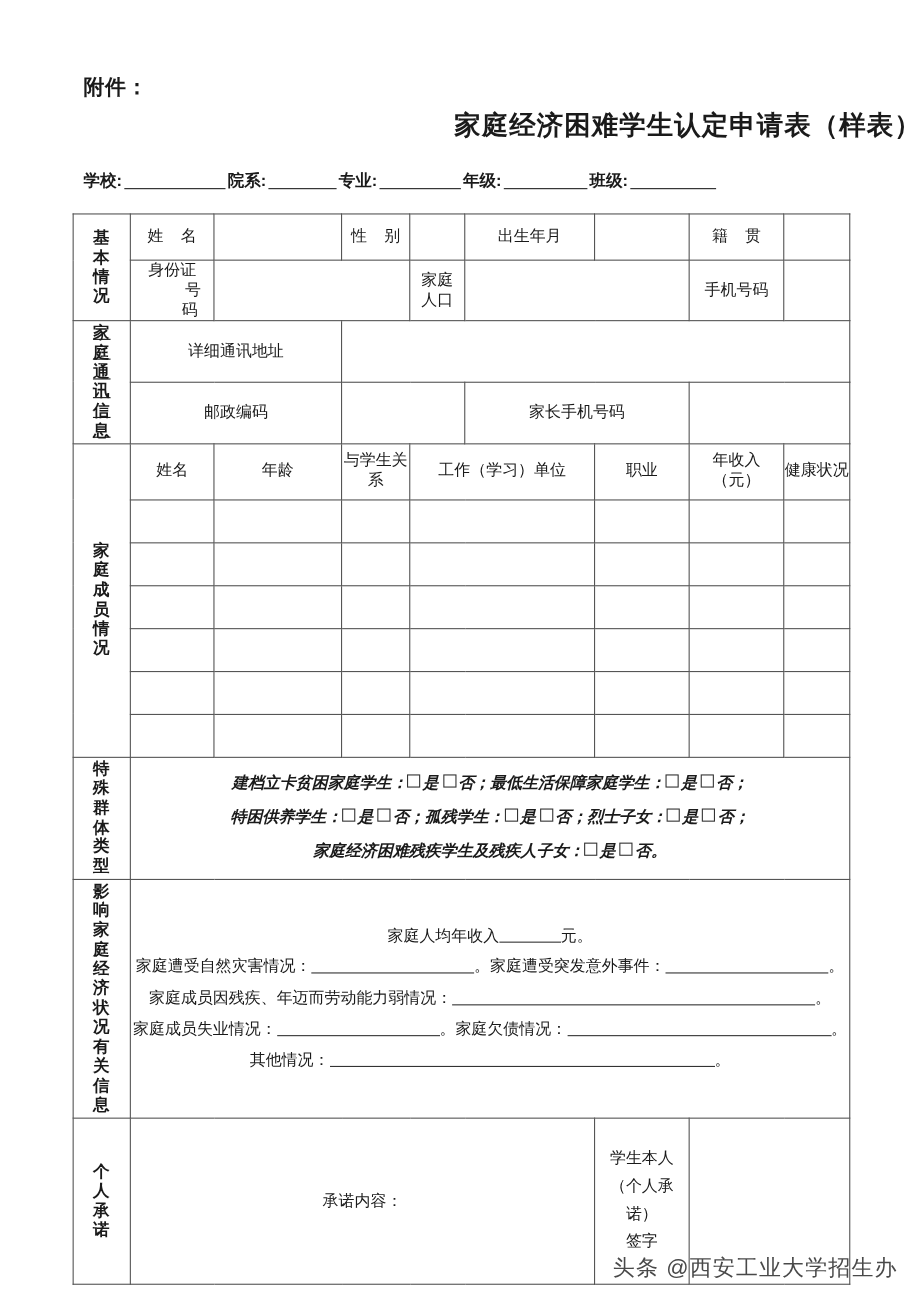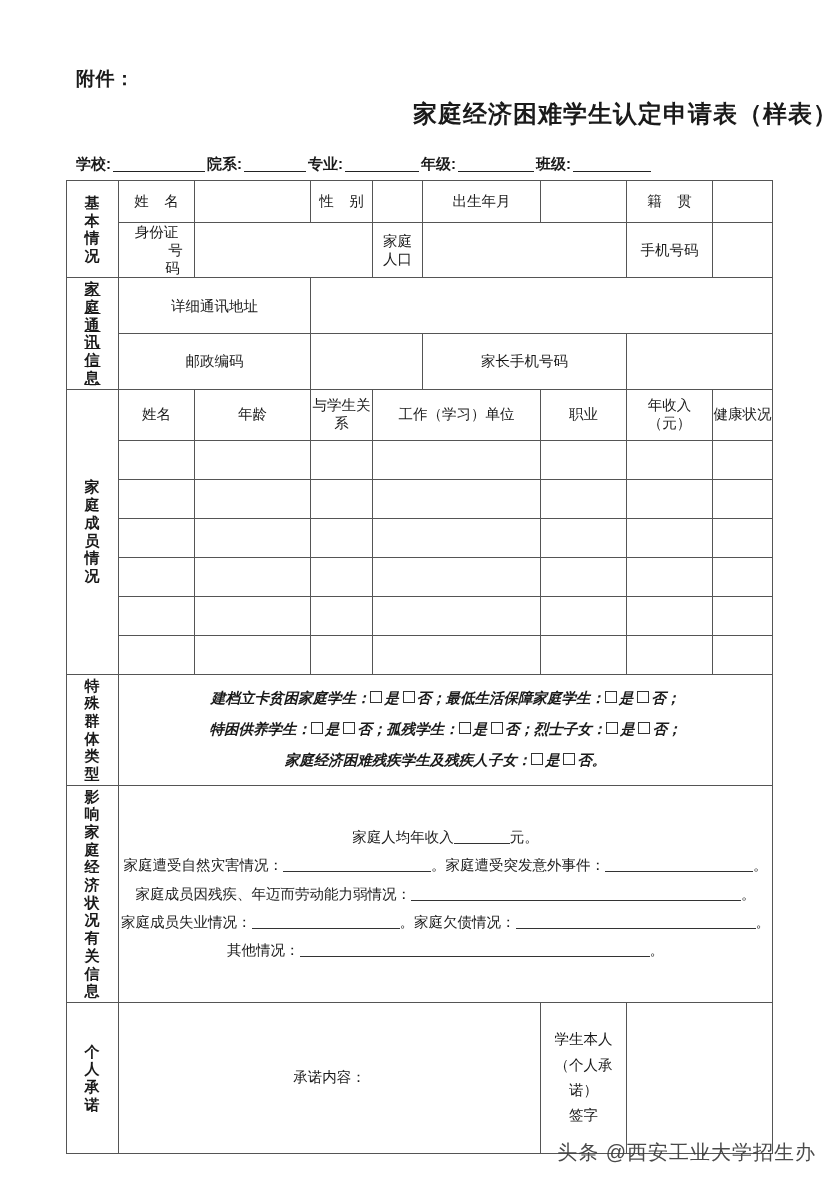--- a/index.html
+++ b/index.html
@@ -64,21 +64,21 @@
   .b-w1 { width: 92px; }
   .b-w2 { width: 62px; }
   .b-w3 { width: 74px; }
   .b-w4 { width: 76px; }
   .b-w5 { width: 78px; }
 
   
   table.form {
     position: absolute;
     left: 66px;
-    top: 180px;
+    top: 194px;
     width: 706px;
     border-collapse: collapse;
     table-layout: fixed;
   }
   table.form td {
     border: 1px solid #555;
     padding: 0;
     font-size: 14.5px;
     text-align: center;
     vertical-align: middle;

